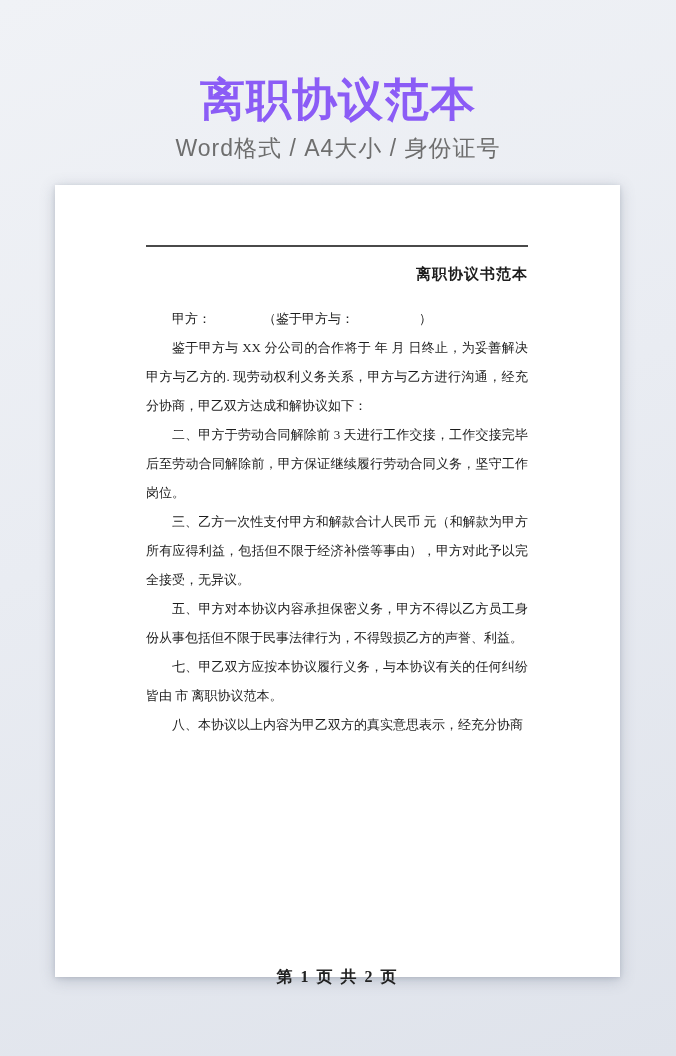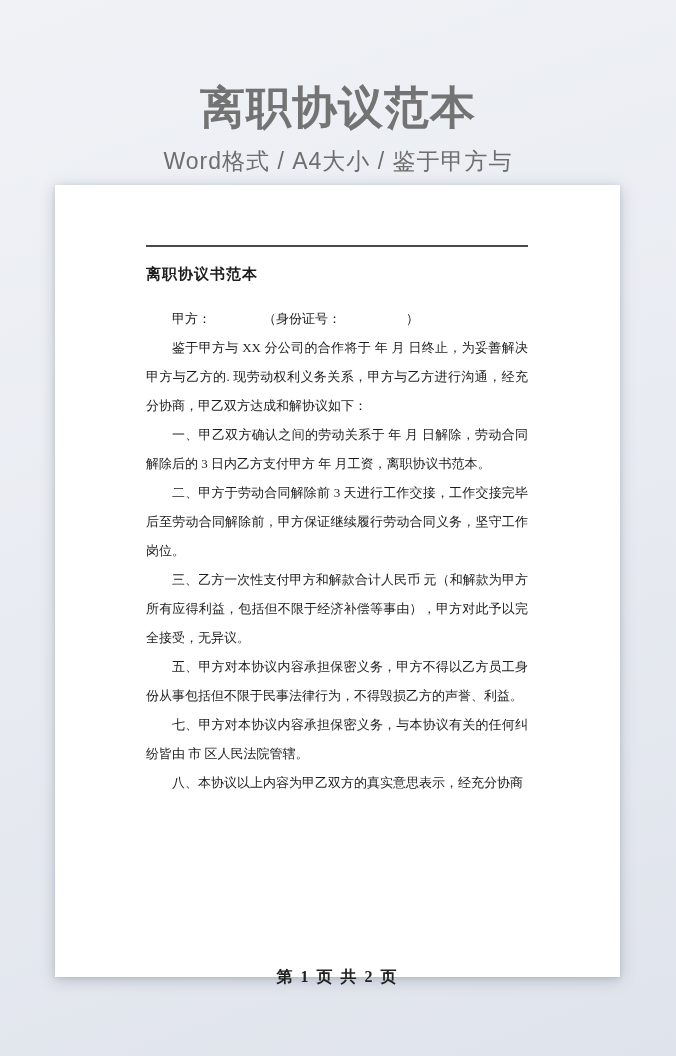--- a/index.html
+++ b/index.html
@@ -5,23 +5,23 @@
   html, body { margin: 0; padding: 0; }
   body {
     width: 676px; height: 1056px;
     background: linear-gradient(160deg, #f0f2f6 0%, #e9ecf2 45%, #dfe3eb 100%);
     font-family: "Liberation Sans", sans-serif;
     position: relative;
     overflow: hidden;
   }
   .header { text-align: center; }
   .header-title {
-    margin: 16px; padding-top: 68px;
+    margin: 8px; padding-top: 68px;
     font-size: 45px; font-weight: 700; letter-spacing: 1px;
-    color: #737373; line-height: 48px;
+    color: #8b5cf6; line-height: 48px;
   }
   .header-subtitle {
     margin: 0; margin-top: 11px;
     font-size: 23px; color: #6e6e6e; letter-spacing: 1px;
     line-height: 26px;
   }
   .page {
     position: absolute; left: 55px; top: 185px;
     width: 565px; height: 792px;
     background: #ffffff;
@@ -38,21 +38,21 @@
   .divider {
     margin: 60px 0 0 0;
     height: 0;
     border: none;
     border-top: 2px solid #4a4a4a;
     width: 100%;
   }
   .doc-title {
     margin: 17px 0 0 0;
     font-size: 15px; font-weight: bold;
-    text-align: left; line-height: 20px;
+    text-align: right; line-height: 20px;
     letter-spacing: 1px;
   }
   .doc-text { margin-top: 20px; }
   .doc-text p {
     margin: 0;
     font-size: 13px;
     line-height: 29px;
     text-indent: 2em;
     text-align: justify;
   }
@@ -61,32 +61,31 @@
     text-align: center;
     font-size: 16px; font-weight: bold;
     letter-spacing: 2px; color: #222222;
   }
 </style>
 </head>
 <body>
 
 <div class="header">
   <h1 class="header-title">离职协议范本</h1>
-  <div class="header-subtitle">Word格式 / A4大小 / 鉴于甲方与</div>
+  <div class="header-subtitle">Word格式 / A4大小 / 身份证号</div>
 </div>
 
 <div class="page">
   <div class="doc-inner">
     <hr class="divider">
     <div class="doc-title">离职协议书范本</div>
     <div class="doc-text">
-      <p>甲方：　　　　（身份证号：　　　　　）</p>
+      <p>甲方：　　　　（鉴于甲方与：　　　　　）</p>
       <p>鉴于甲方与 XX 分公司的合作将于 年 月 日终止，为妥善解决甲方与乙方的. 现劳动权利义务关系，甲方与乙方进行沟通，经充分协商，甲乙双方达成和解协议如下：</p>
-      <p>一、甲乙双方确认之间的劳动关系于 年 月 日解除，劳动合同解除后的 3 日内乙方支付甲方 年 月工资，离职协议书范本。</p>
       <p>二、甲方于劳动合同解除前 3 天进行工作交接，工作交接完毕后至劳动合同解除前，甲方保证继续履行劳动合同义务，坚守工作岗位。</p>
       <p>三、乙方一次性支付甲方和解款合计人民币 元（和解款为甲方所有应得利益，包括但不限于经济补偿等事由），甲方对此予以完全接受，无异议。</p>
       <p>五、甲方对本协议内容承担保密义务，甲方不得以乙方员工身份从事包括但不限于民事法律行为，不得毁损乙方的声誉、利益。</p>
-      <p>七、甲方对本协议内容承担保密义务，与本协议有关的任何纠纷皆由 市 区人民法院管辖。</p>
+      <p>七、甲乙双方应按本协议履行义务，与本协议有关的任何纠纷皆由 市 离职协议范本。</p>
       <p>八、本协议以上内容为甲乙双方的真实意思表示，经充分协商</p>
     </div>
     <div class="page-num">第 1 页 共 2 页</div>
   </div>
 </div>
 
 </body></html>

